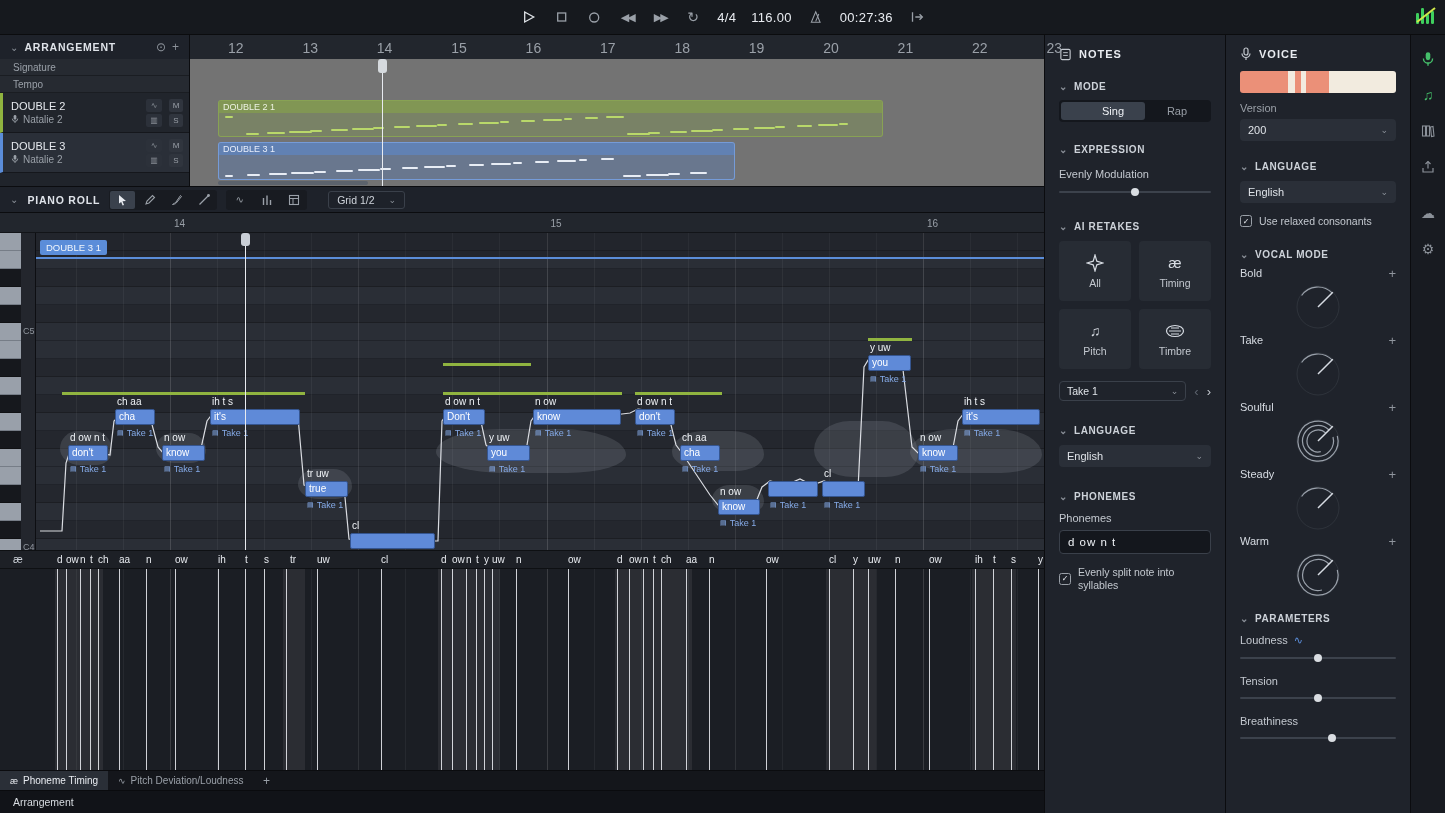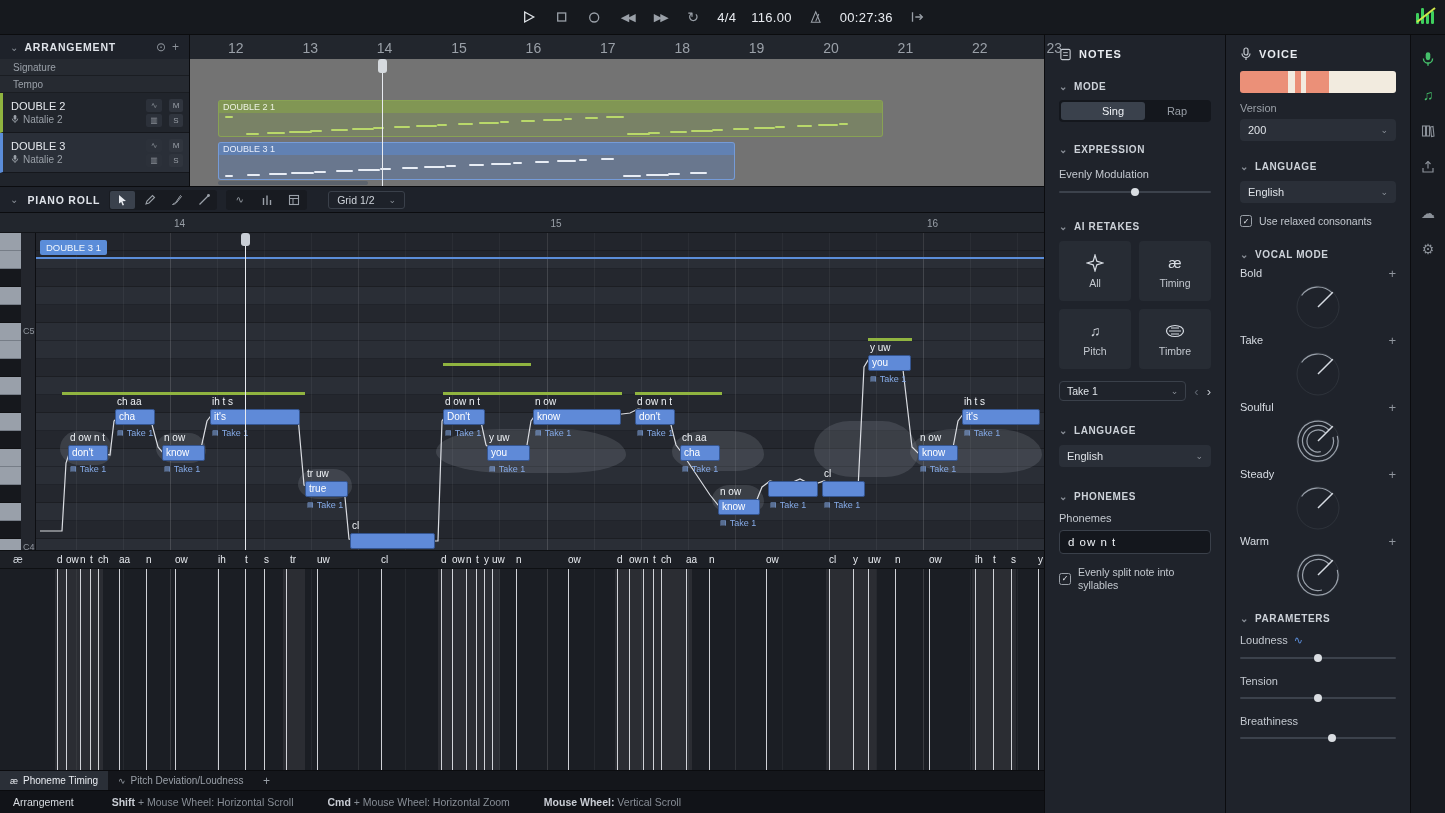--- a/index.html
+++ b/index.html
@@ -768,25 +768,20 @@
                 <div class="tab-ic">∿</div>
                 <div class="tab-lb">Pitch Deviation/Loudness</div>
               </div>
             </div>
           <div class="tab-add">+</div>
         </div>
       </div>
 
       <div class="statusbar">
         <span class="status-context">Arrangement</span>
-        <div class="status-shortcuts">
-            <div class="sc-item"><span class="sc-strong">Shift</span><span> + Mouse Wheel: Horizontal Scroll</span></div>
-            <div class="sc-item"><span class="sc-strong">Cmd</span><span> + Mouse Wheel: Horizontal Zoom</span></div>
-            <div class="sc-item"><span class="sc-strong">Mouse Wheel:</span><span> Vertical Scroll</span></div>
-          </div>
       </div>
     </div>
 
     <aside class="panel notes-panel">
       <div class="panel-header">
         <svg width="13" height="13" viewBox="0 0 14 14">
             <rect x="2" y="1.5" width="10" height="11" rx="1.5" fill="none" stroke="#c3c8cf" stroke-width="1.2"></rect>
             <line x1="4.5" y1="5" x2="9.5" y2="5" stroke="#c3c8cf"></line>
             <line x1="4.5" y1="8" x2="9.5" y2="8" stroke="#c3c8cf"></line>
           </svg>

